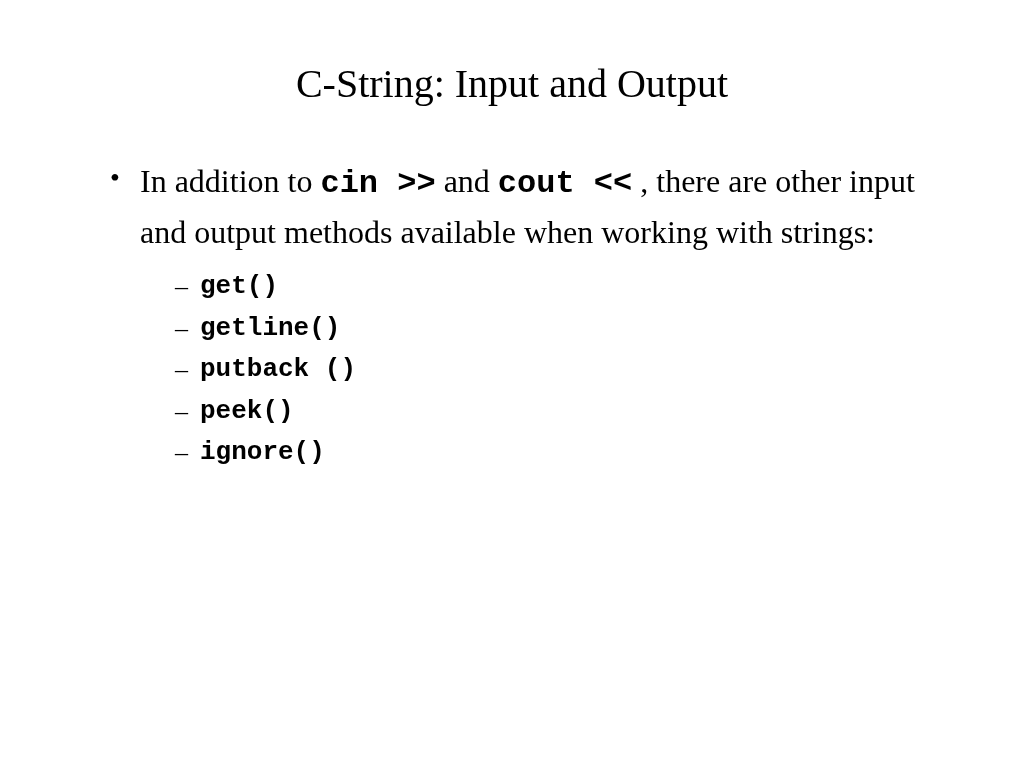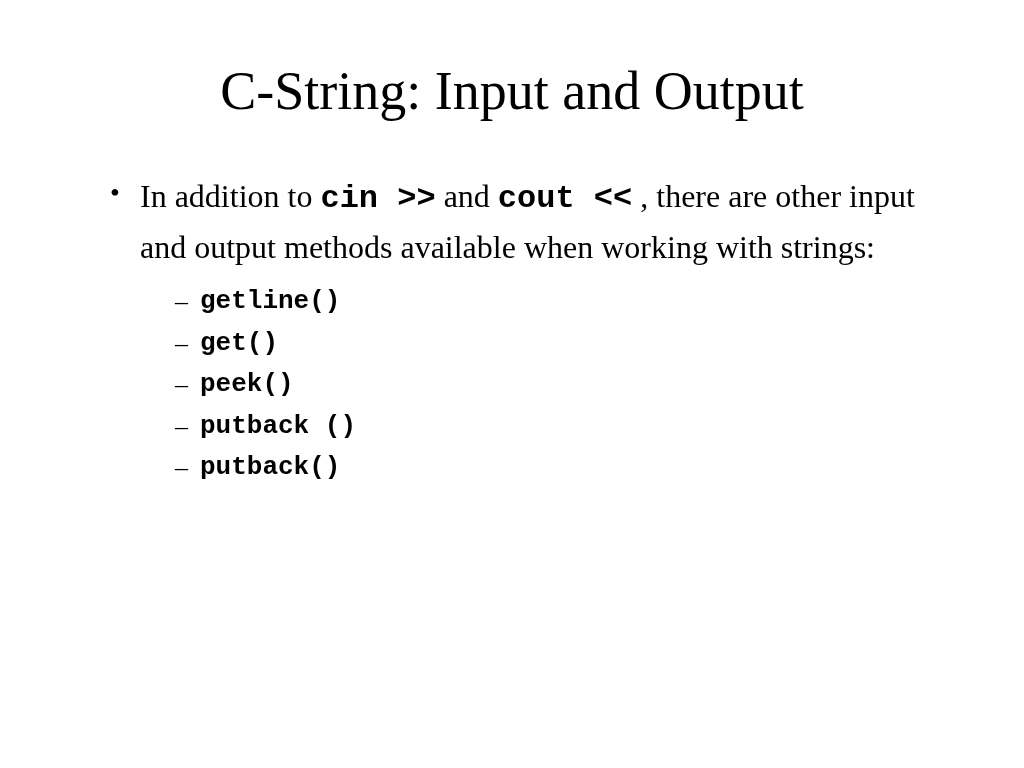--- a/index.html
+++ b/index.html
@@ -10,21 +10,21 @@
     body {
       width: 1024px;
       height: 768px;
       background: #ffffff;
       font-family: "Times New Roman", Times, serif;
       color: #000000;
       padding: 50px 80px;
     }
     .title {
       text-align: center;
-      font-size: 54px;
+      font-size: 40px;
       font-weight: normal;
       margin-bottom: 50px;
       margin-top: 10px;
     }
     .main-list {
       list-style: none;
       padding-left: 30px;
       margin-top: 12px;
     }
     .main-item {
@@ -68,20 +68,20 @@
   </style>
 </head>
 <body>
 
 <h1 class="title">C-String: Input and Output</h1>
 
 <ul class="main-list">
   <li class="main-item">
     <span>In addition to </span><span class="mono">cin &gt;&gt;</span><span> and </span><span class="mono">cout &lt;&lt;</span><span> , there are other input and output methods available when working with strings:</span>
     <ul class="sub-list">
+      <li class="sub-item">get()</li>
       <li class="sub-item">getline()</li>
-      <li class="sub-item">get()</li>
+      <li class="sub-item">putback ()</li>
       <li class="sub-item">peek()</li>
-      <li class="sub-item">putback ()</li>
-      <li class="sub-item">putback()</li>
+      <li class="sub-item">ignore()</li>
     </ul>
   </li>
 </ul>
 
 </body></html>

